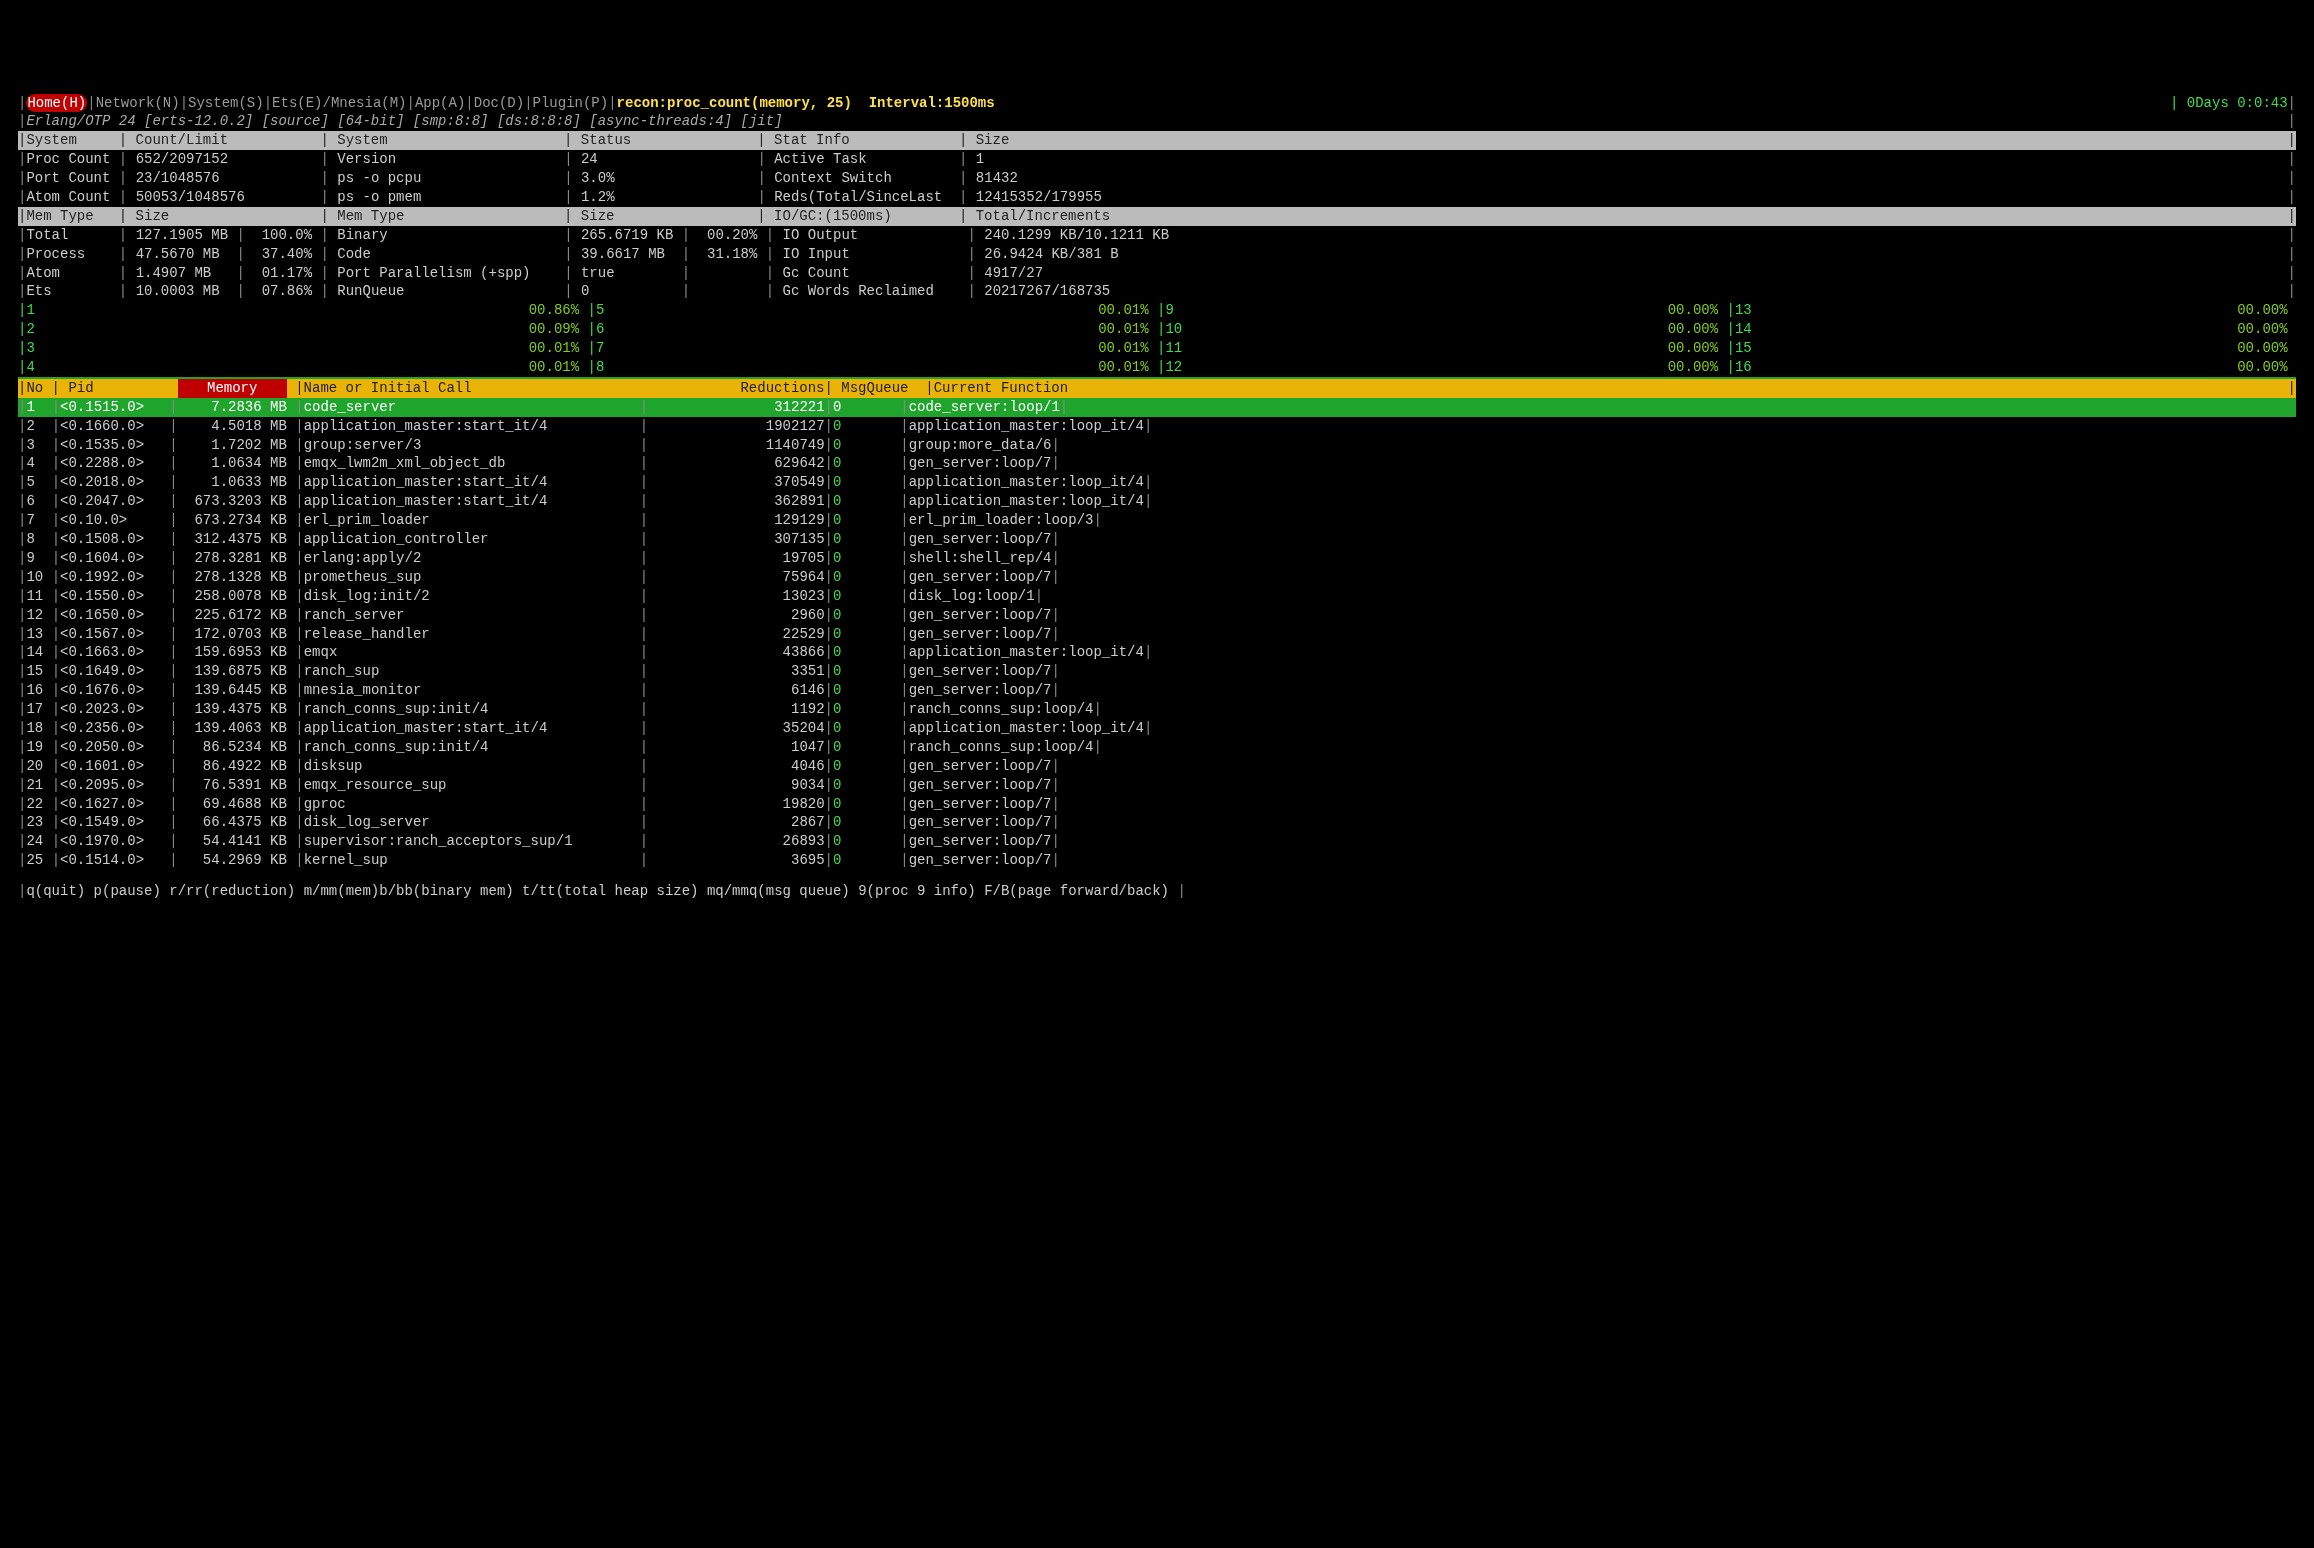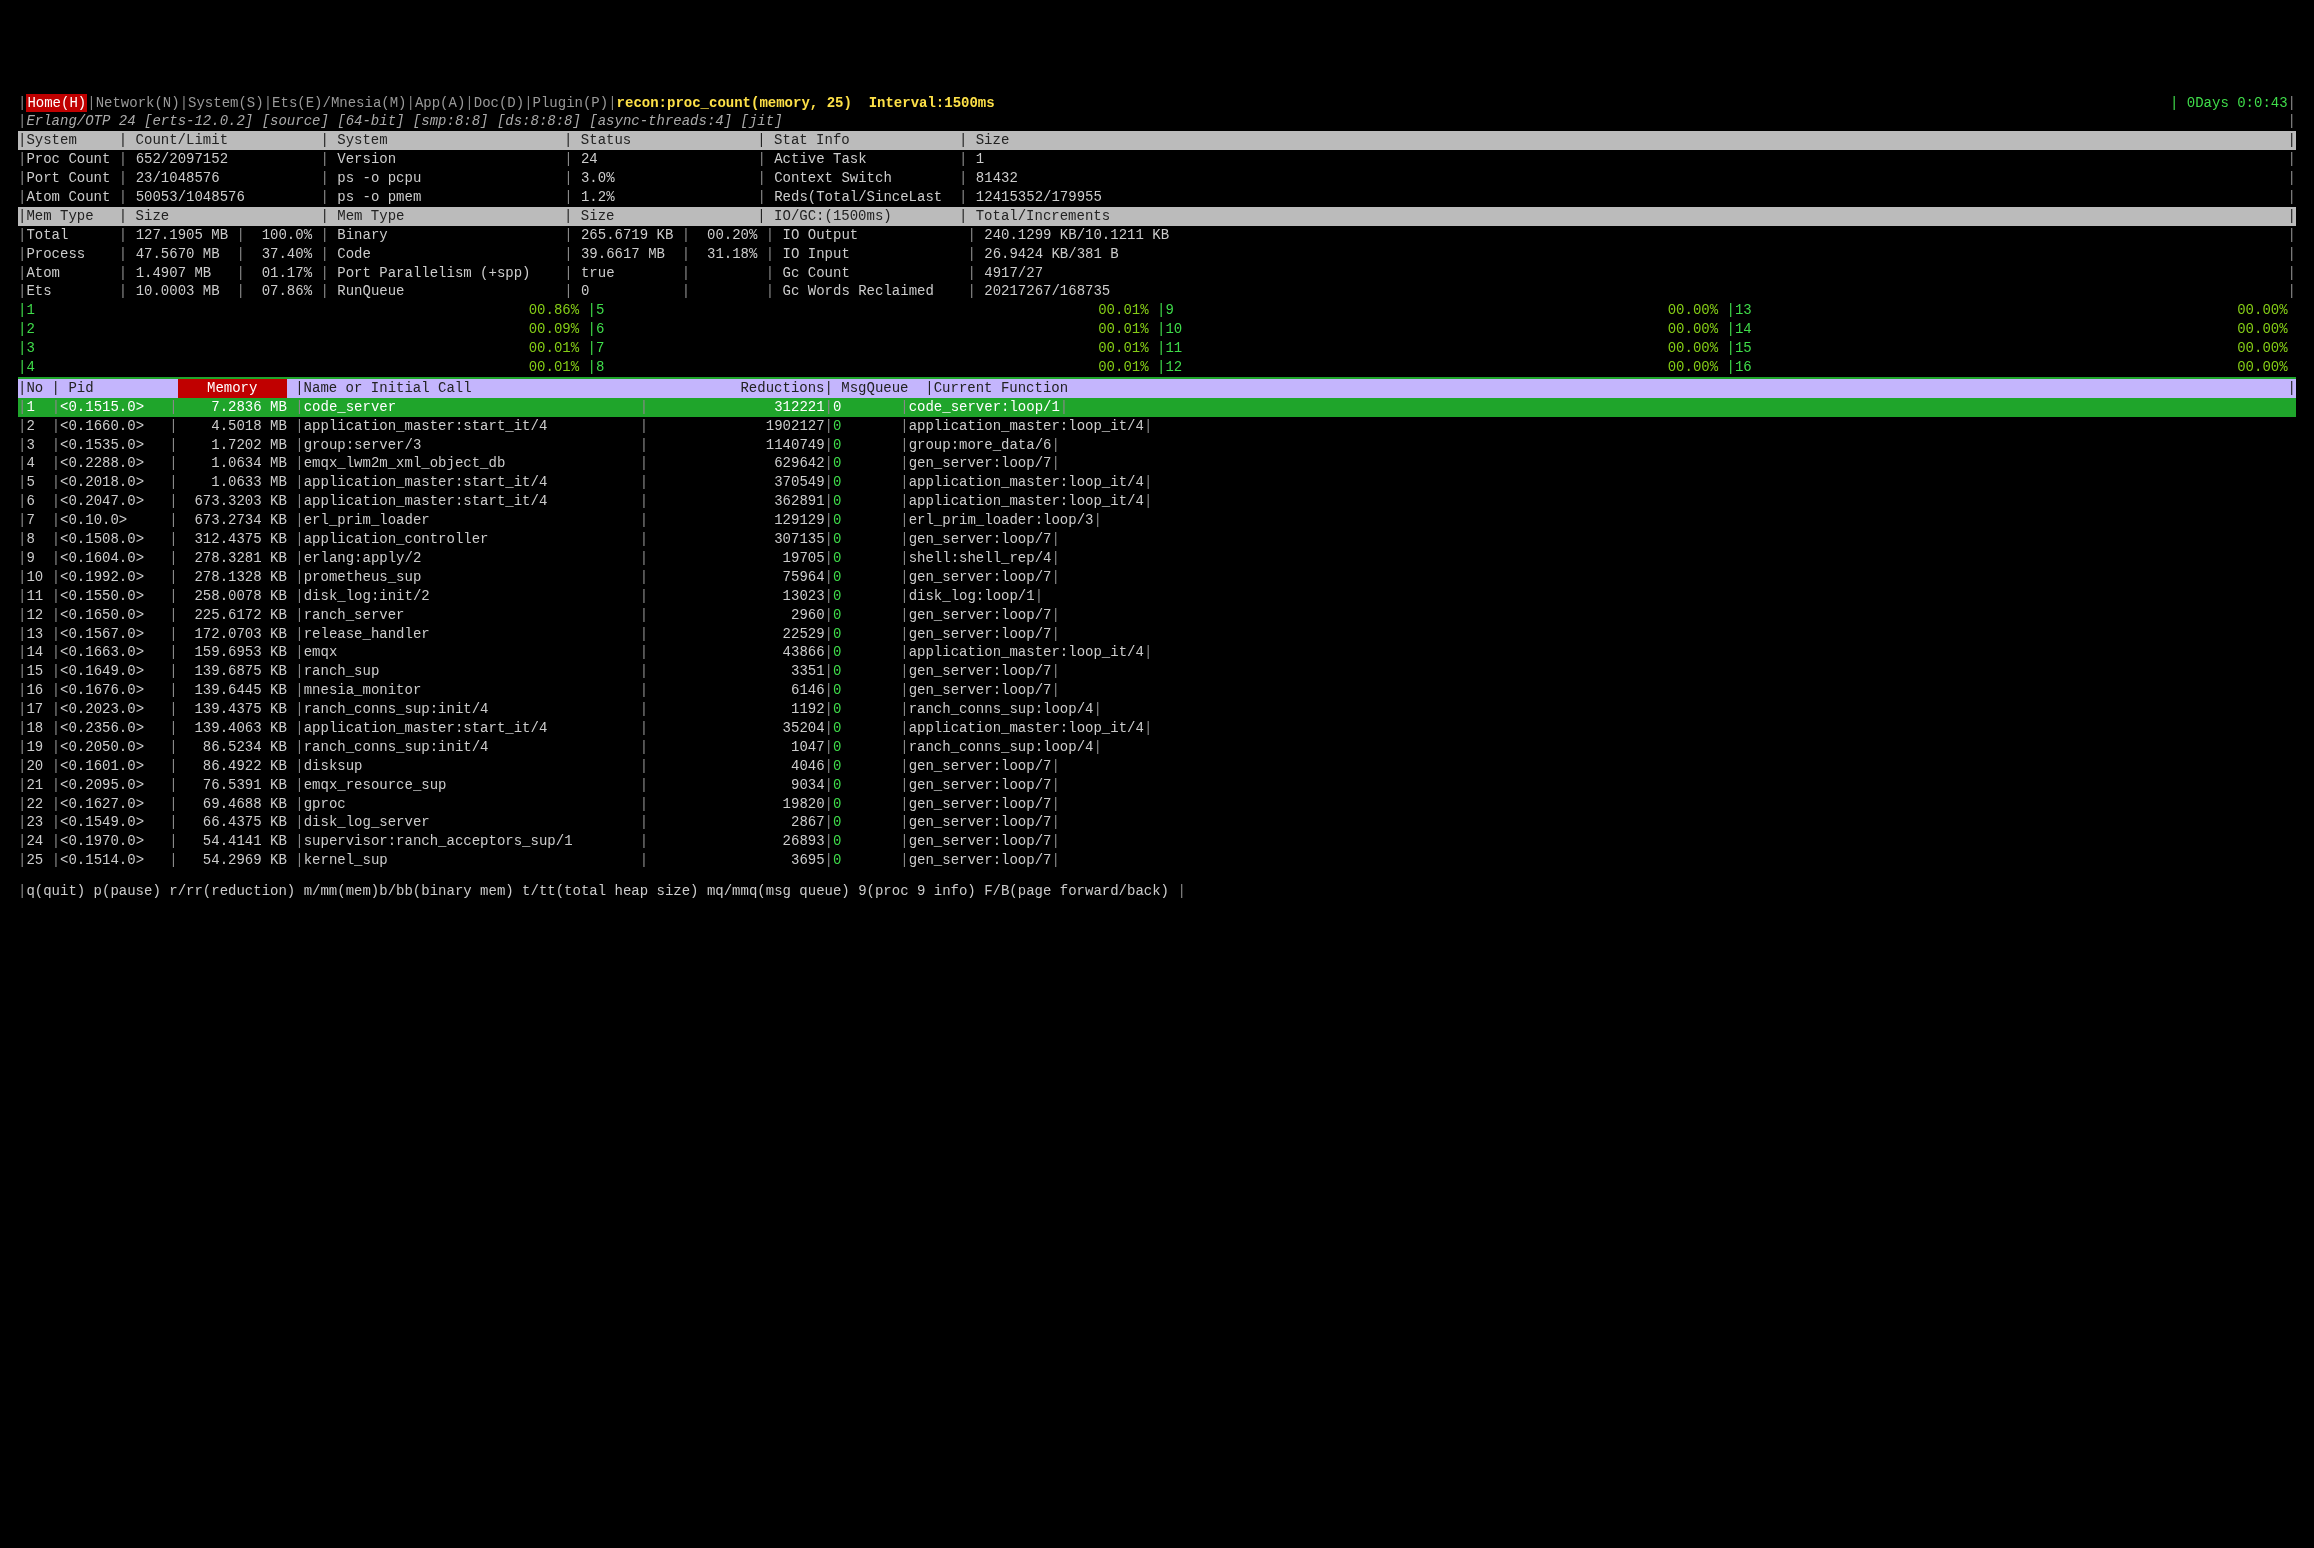--- a/index.html
+++ b/index.html
@@ -13,24 +13,24 @@
     white-space: pre;
     overflow-x: auto;
   }
   .grey { color: #fde047; font-weight: bold; }
   .green { color: #3fdc4a; }
   .pipe { color: #888; }
   .hdr-row { background: #bbb; color: #222; display: flex; }
   .top-nav { display: flex; align-items: center; }
   .nav-item { color: #999; }
   .nav-sep { color: #888; }
-  .nav-home { background: #c00000; color: #fff; padding: 0 1px;}
+  .nav-home { background: #c00000; color: #fff; padding: 0 1px; border-radius: 9px;}
   .info-line { color: #aaa; font-style: italic; }
   .sys-row { color: #ccc; }
-  .proc-hdr { background:#c4b5fd; color:#222; display:flex;}
+  .proc-hdr { background:#eab308; color:#222; display:flex;}
   .proc-hdr .sort-col { background:#c00000; color:#fff; }
   .proc-row { color:#ccc; display:flex;}
   .proc-row.selected { background:#1fa52b; color:#fff;}
   .proc-row.selected .green { color:#fff;}
   .footer { color:#ccc;margin-top:12px; }
   .sched-grid { display:flex; }
   .sched-col { flex:1; }
   .sched-line { display:flex; justify-content:space-between; }
   .sched-line .lbl { color:#3fdc4a; }
   .sched-line .val { color:#84cc16; }

